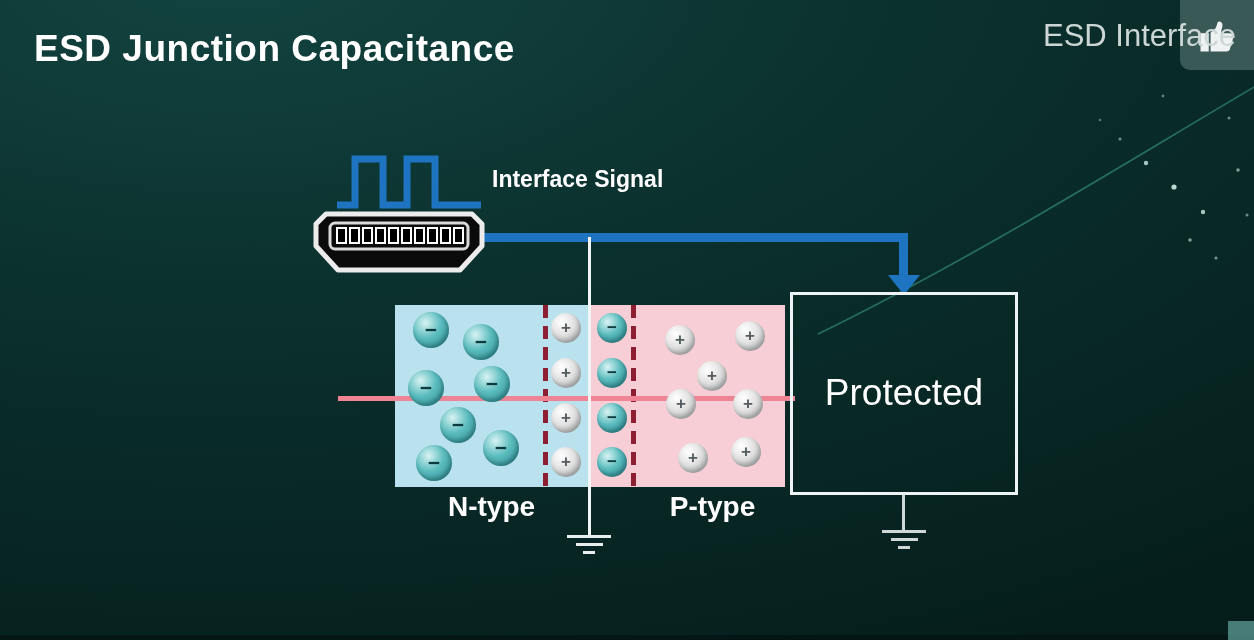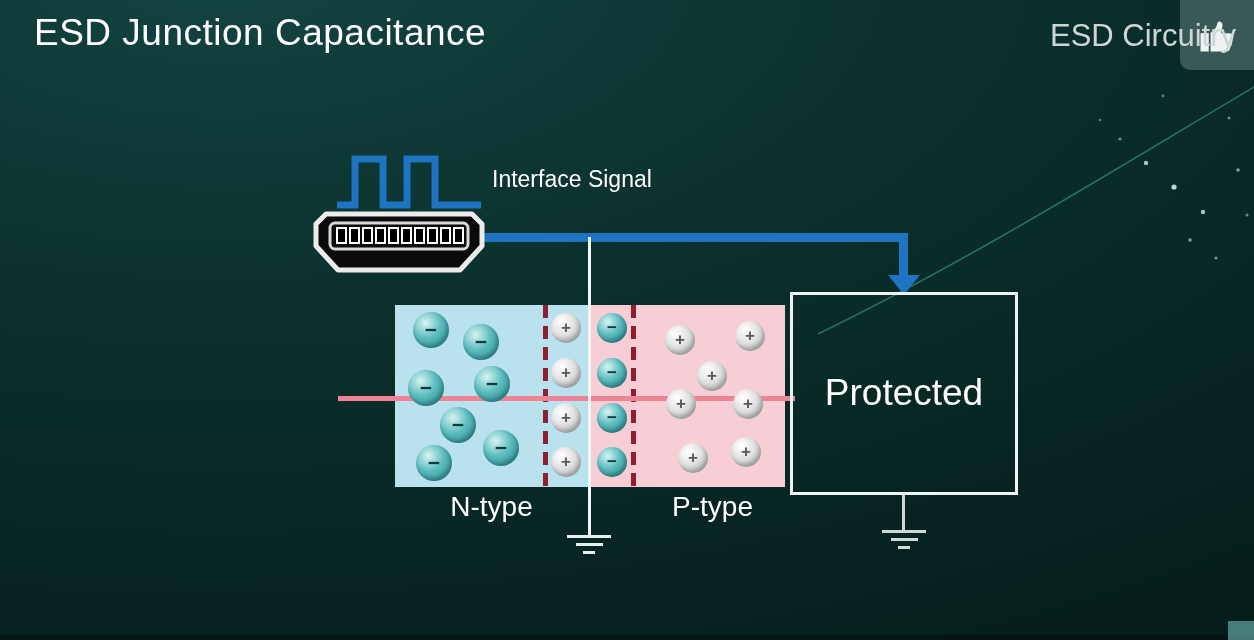--- a/index.html
+++ b/index.html
@@ -2,27 +2,27 @@
 <html><head>
 <meta charset="utf-8">
 <style>
   *{box-sizing:border-box;margin:0;padding:0}
   html,body{width:1254px;height:640px;overflow:hidden;background:#051e1c}
   body{font-family:"Liberation Sans",sans-serif}
   .stage{position:relative;width:1254px;height:640px;overflow:hidden;
     background:radial-gradient(130% 120% at 18% -5%, #134441 0%, #0b312e 42%, #051e1c 100%)}
   .decor{position:absolute;left:0;top:0;width:1254px;height:640px;pointer-events:none}
 
-  .title{position:absolute;left:34px;top:12px;font-size:37px;font-weight:normal;color:#ffffff;letter-spacing:.5px;z-index:6}
+  .title{position:absolute;left:34px;top:28px;font-size:37px;font-weight:bold;color:#ffffff;letter-spacing:.5px;z-index:6}
   .brand{position:absolute;top:18px;right:18px;font-size:31px;color:#ccd6d5;z-index:6}
   .like-badge{position:absolute;top:0;right:0;width:74px;height:70px;background:rgba(170,196,196,.30);
     border-bottom-left-radius:10px;display:flex;align-items:center;justify-content:center;z-index:5}
 
   .wave{position:absolute;left:334px;top:150px;z-index:3}
-  .signal-label{position:absolute;left:492px;top:166px;font-size:23px;font-weight:normal;color:#fff;z-index:3}
+  .signal-label{position:absolute;left:492px;top:166px;font-size:23px;font-weight:bold;color:#fff;z-index:3}
   .hdmi{position:absolute;left:310px;top:210px;z-index:4}
 
   .wire-blue-h{position:absolute;left:480px;top:233px;width:428px;height:9px;background:#1e74c0;z-index:2}
   .wire-blue-v{position:absolute;left:899px;top:233px;width:9px;height:44px;background:#1e74c0;z-index:2}
   .wire-arrow{position:absolute;left:888px;top:275px;width:0;height:0;
     border-left:16px solid transparent;border-right:16px solid transparent;border-top:20px solid #1e74c0;z-index:2}
 
   .junction{position:absolute;left:395px;top:305px;width:390px;height:182px;z-index:1}
   .n-region{position:absolute;left:0;top:0;width:193px;height:182px;background:#b9e2ee}
   .p-region{position:absolute;left:193px;top:0;width:197px;height:182px;background:#f7cdd6}
@@ -36,21 +36,21 @@
   .sph{position:absolute;border-radius:50%;display:flex;align-items:center;justify-content:center;font-weight:bold;z-index:3}
   .sph.neg{background:radial-gradient(circle at 35% 30%, #d8f3f2 0%, #5bbcbe 45%, #2e8f93 100%);color:#0d3b40;
     box-shadow:inset -2px -3px 4px rgba(0,40,45,.35)}
   .sph.pos{background:radial-gradient(circle at 35% 30%, #ffffff 0%, #dedede 50%, #a3a8aa 100%);color:#565b5e;
     box-shadow:inset -2px -3px 4px rgba(60,60,60,.30)}
   .sz36{width:36px;height:36px;font-size:21px}
   .sz30{width:30px;height:30px;font-size:17px}
 
   .white-line{position:absolute;left:588px;top:237px;width:3px;height:298px;background:#f2f5f5;z-index:4}
 
-  .region-label{position:absolute;top:491px;width:193px;text-align:center;font-size:28px;font-weight:normal;color:#fff;z-index:3}
+  .region-label{position:absolute;top:491px;width:193px;text-align:center;font-size:28px;font-weight:bold;color:#fff;z-index:3}
   .n-label{left:395px}
   .p-label{left:616px}
 
   .pbox{position:absolute;left:790px;top:292px;width:228px;height:203px;border:3px solid #eef3f3;
     display:flex;flex-direction:row;align-items:center;justify-content:center;
     color:#fff;font-size:37px;line-height:1.32;z-index:3}
 
   .gnd{position:absolute;display:flex;flex-direction:column;align-items:center;gap:5px;z-index:3}
   .gnd span{display:block;height:3px}
   .gnd .b1{width:44px}.gnd .b2{width:27px}.gnd .b3{width:12px}
@@ -86,21 +86,21 @@
   </svg>
 
   <div class="like-badge">
     <svg width="44" height="44" viewBox="0 0 48 48">
       <rect x="6" y="22" width="9" height="20" fill="#ffffff" opacity="0.92"></rect>
       <path d="M17 42 h17 c2.5 0 4.5 -2 4.5 -4.5 c0 -1 1.5 -1.5 1.5 -3.5 c0 -1.5 1 -2 1 -4 c0 -1.5 1 -2.5 1 -4 c0 -2.5 -2 -4 -4.5 -4 h-9 c0 -4 1.5 -6 1.5 -9 c0 -3 -4 -5 -5.5 -2.5 c-1 5.5 -3.5 8 -7.5 11 z" fill="#ffffff" opacity="0.92"></path>
     </svg>
   </div>
 
   <div class="title">ESD Junction Capacitance</div>
-  <div class="brand">ESD Circuitry</div>
+  <div class="brand">ESD Interface</div>
 
   <svg class="wave" width="150" height="60" viewBox="0 0 150 60">
     <path d="M3 55 H21 V9 H49 V55 H73 V9 H101 V55 H147" fill="none" stroke="#1e74c0" stroke-width="7"></path>
   </svg>
   <div class="signal-label">Interface Signal</div>
 
   <svg class="hdmi" width="178" height="64" viewBox="0 0 178 64">
     <polygon points="16,4 162,4 172,14 172,36 150,60 28,60 6,36 6,14" fill="#0b0b0b" stroke="#ececec" stroke-width="5" stroke-linejoin="round"></polygon>
     <rect x="20" y="13" width="138" height="26" rx="5" fill="none" stroke="#d9d9d9" stroke-width="3"></rect>
     <g fill="#000000" stroke="#ffffff" stroke-width="2">

